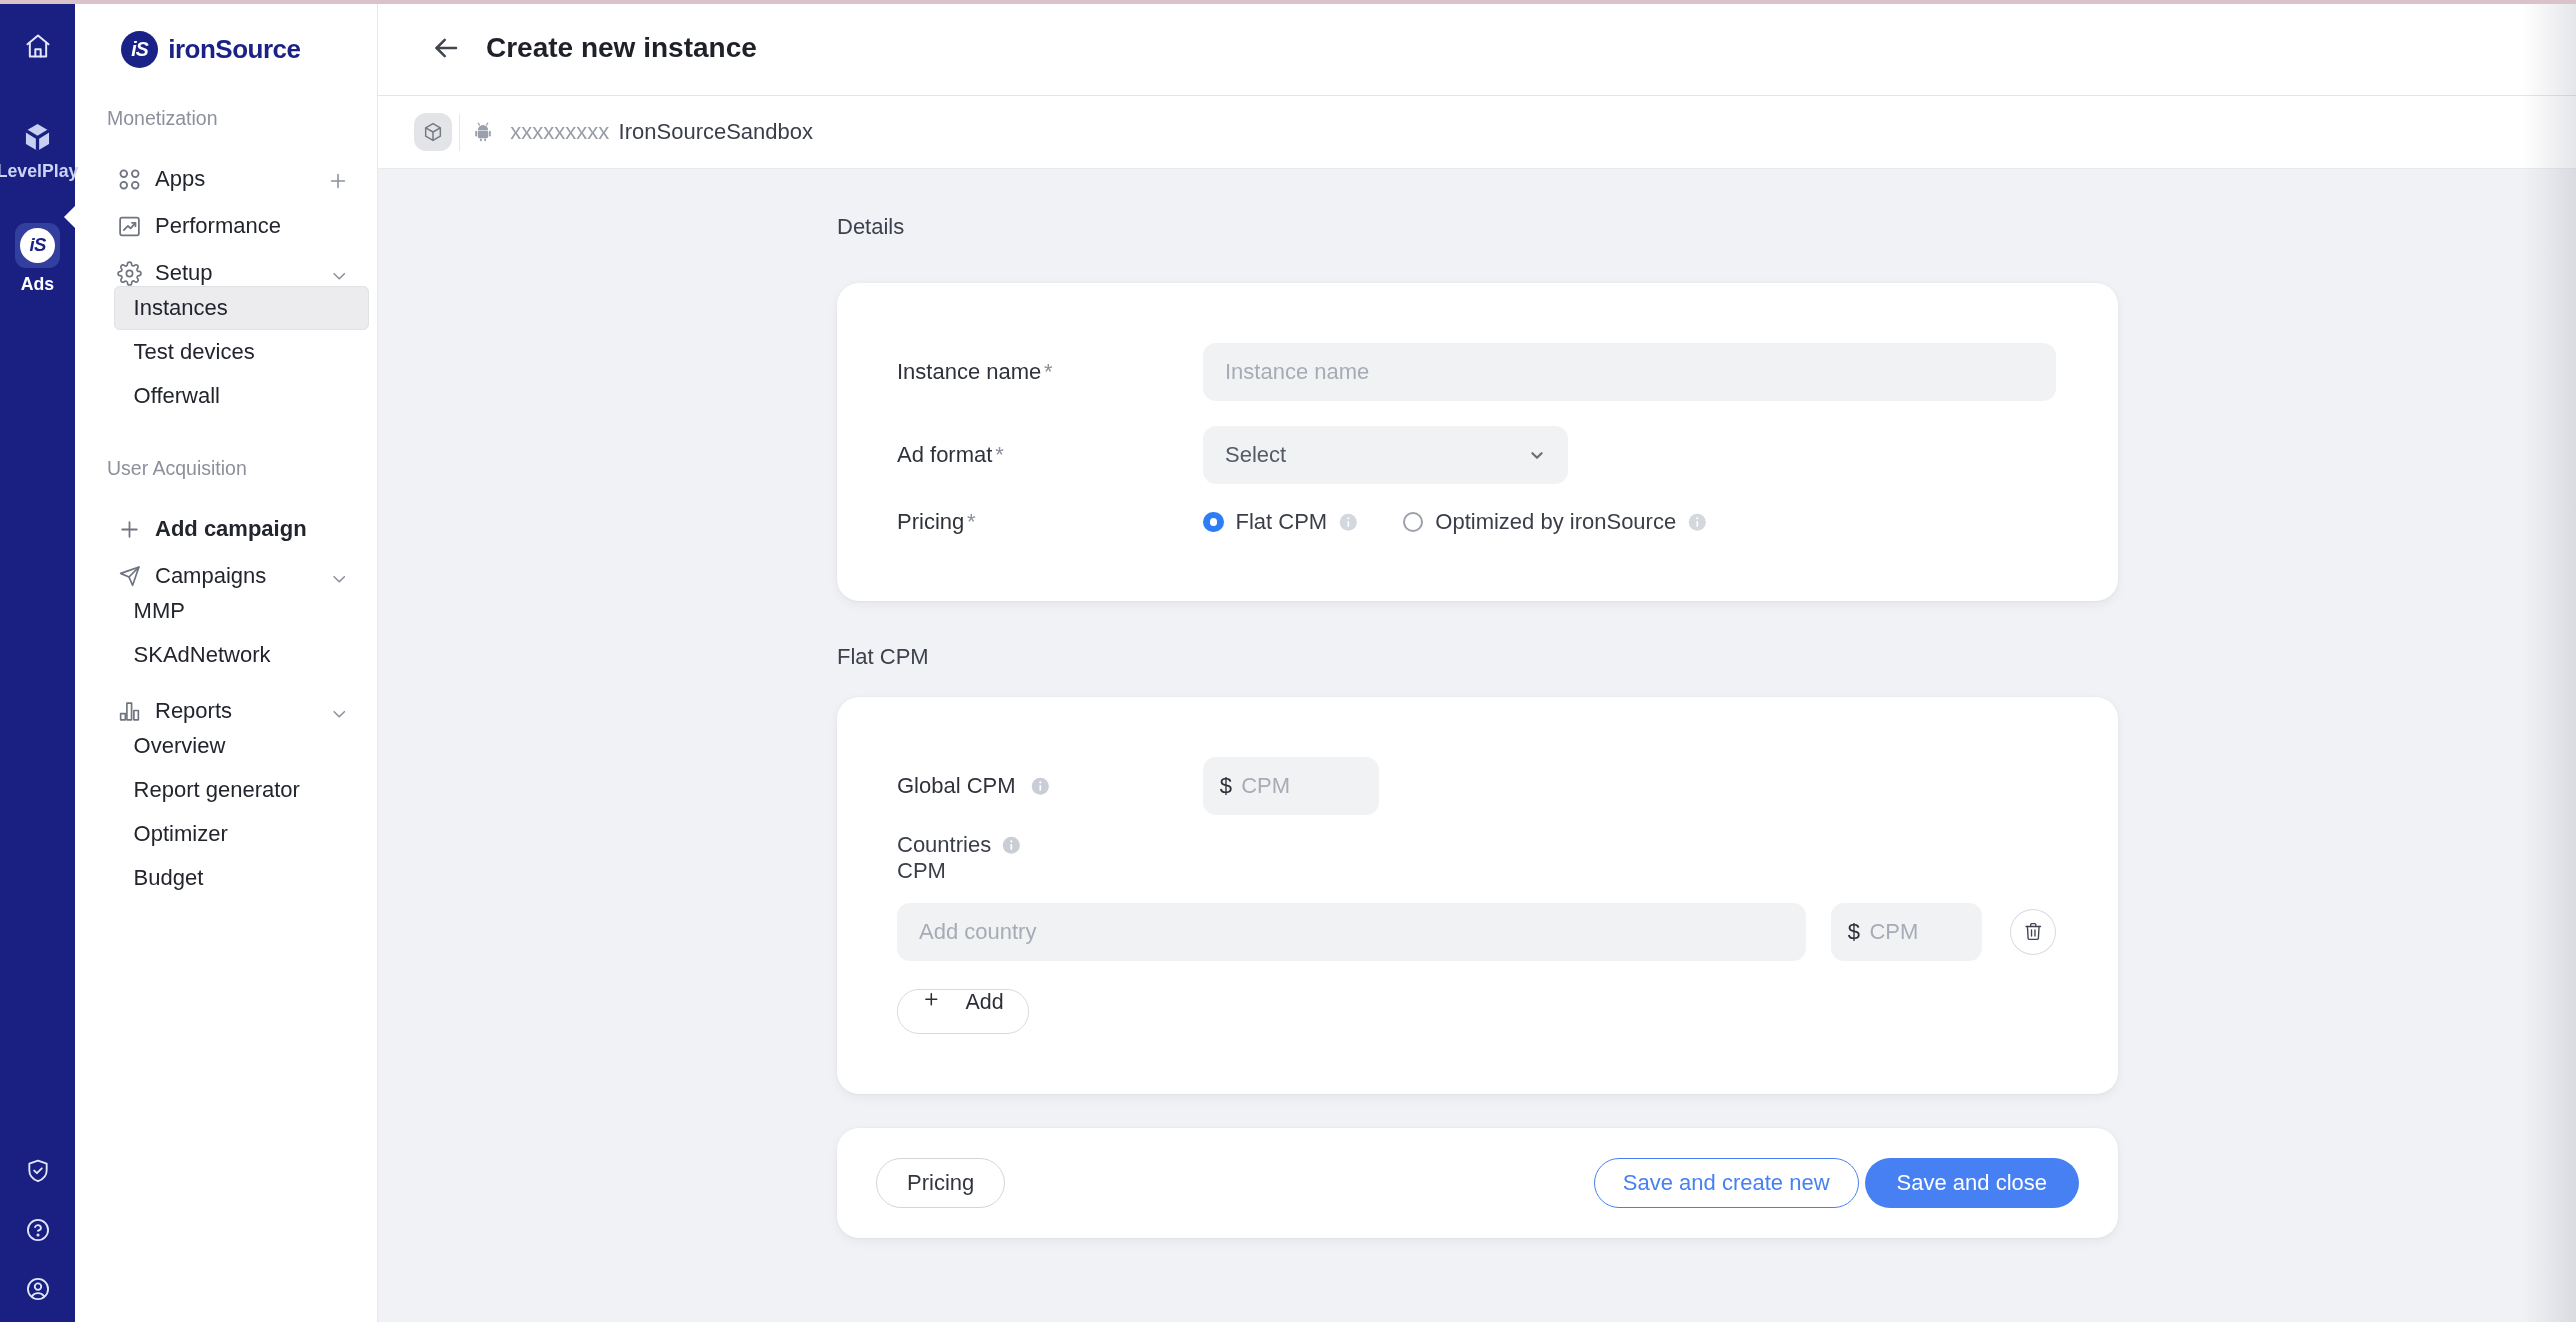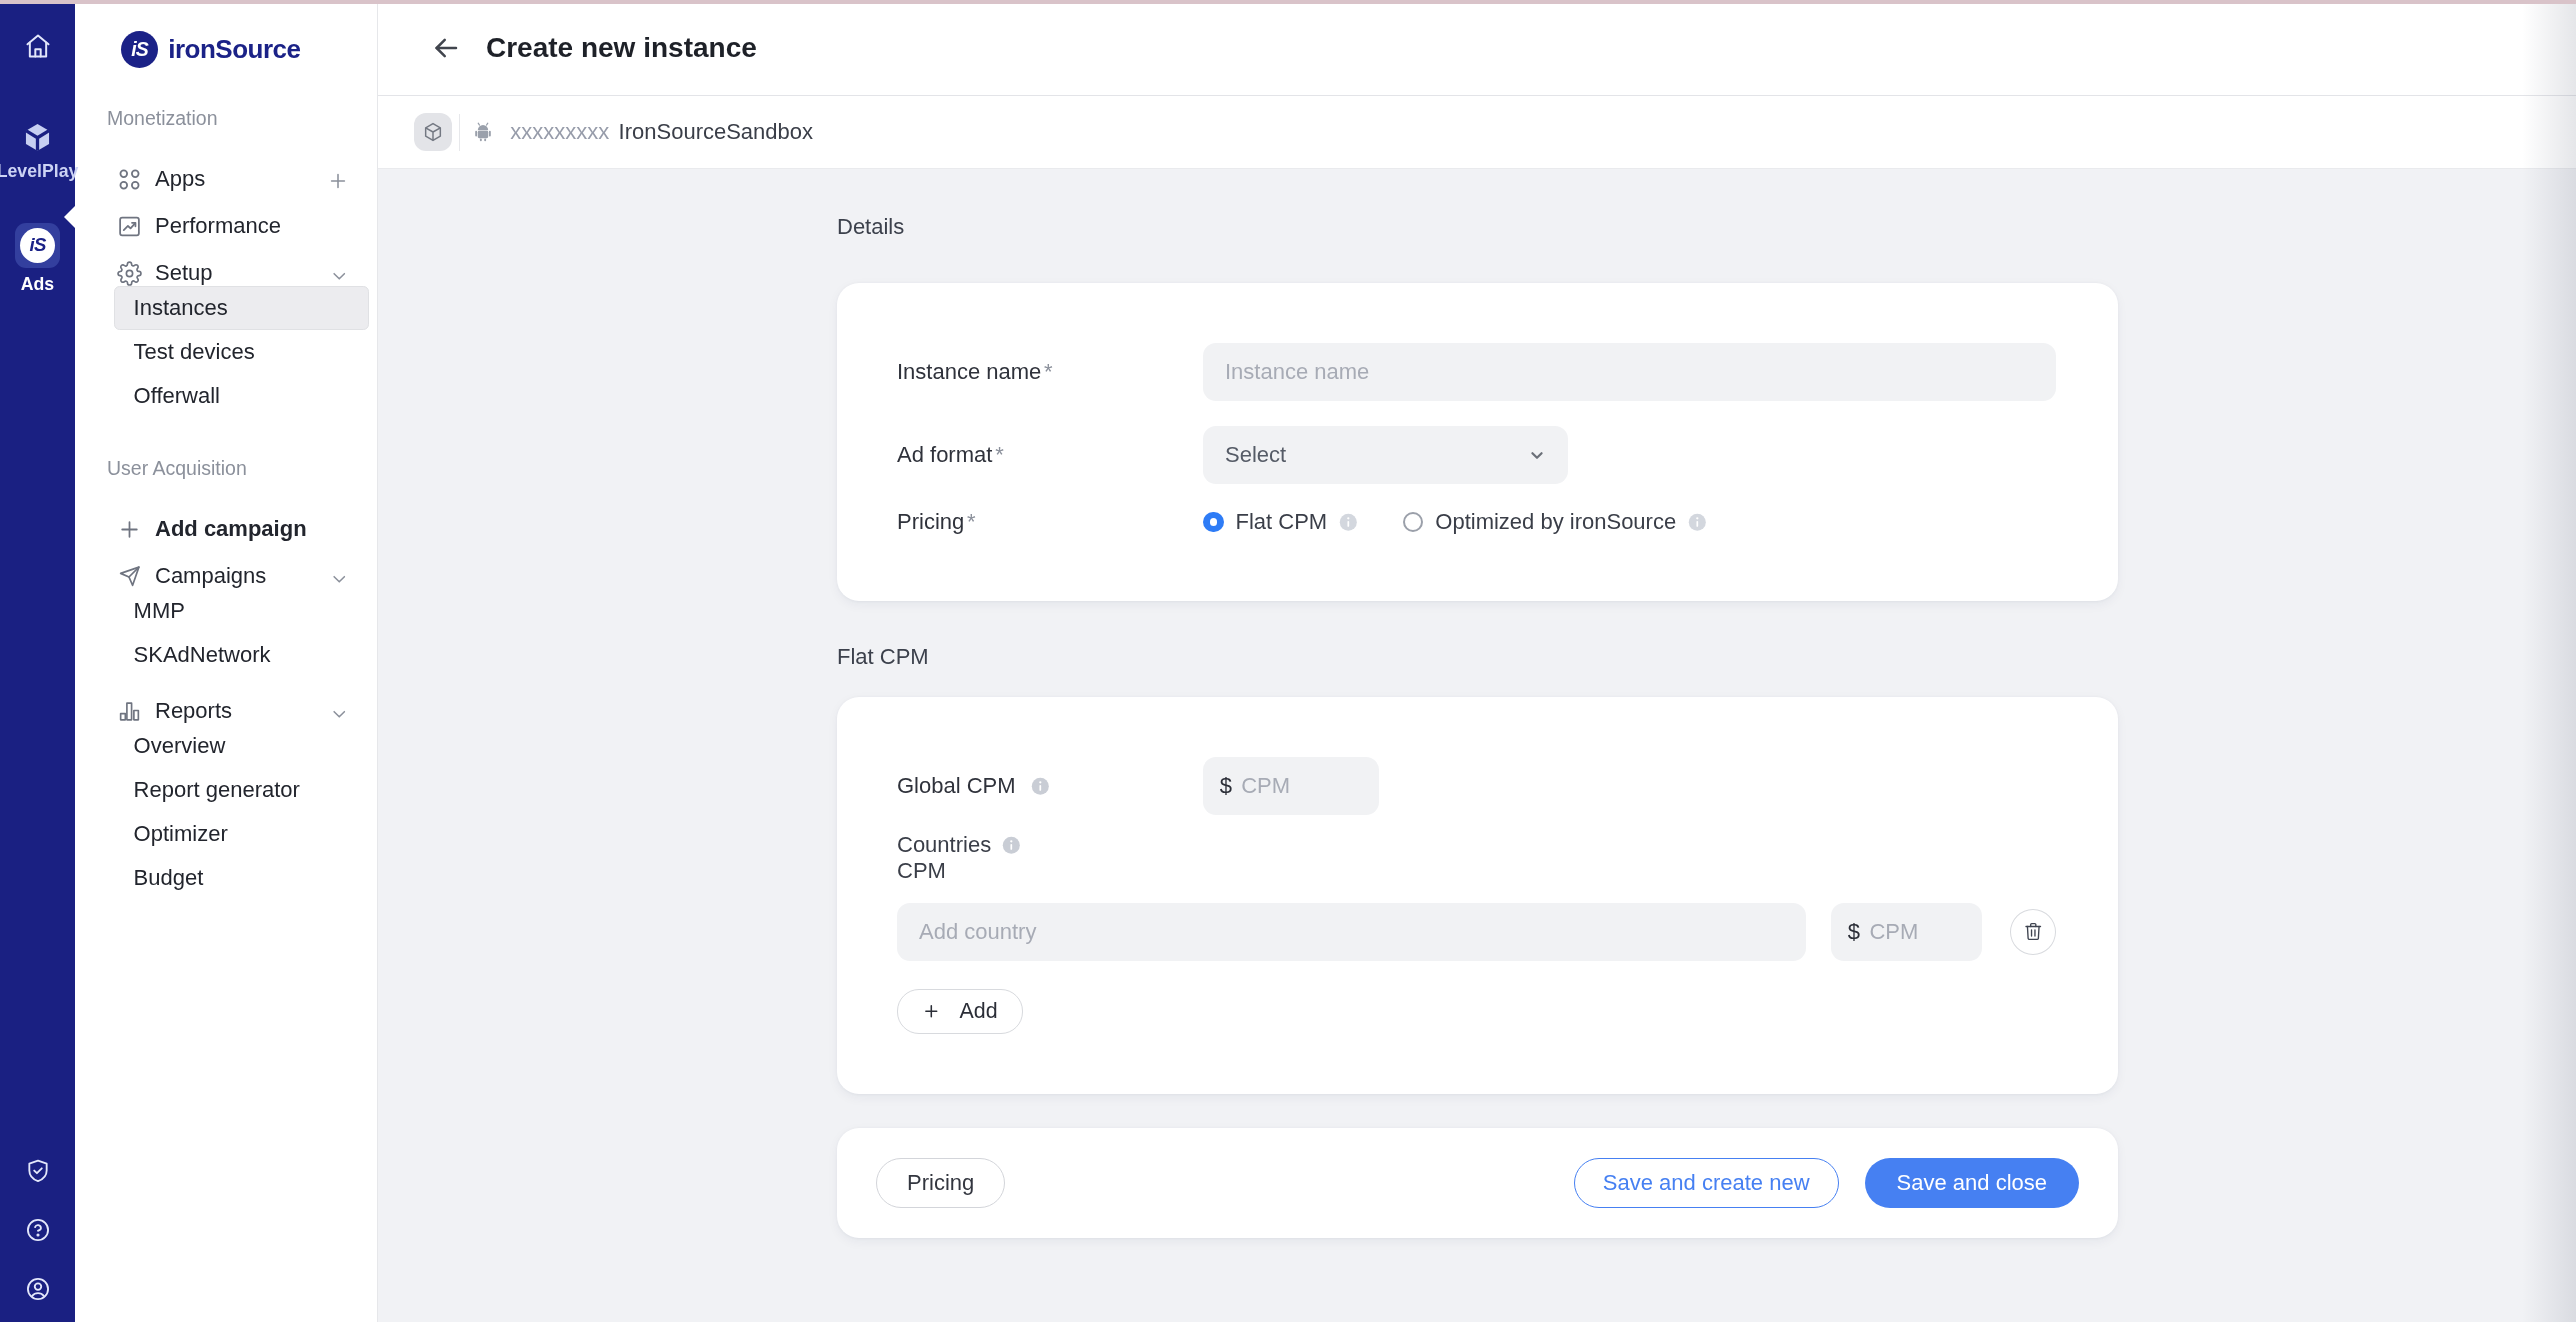--- a/index.html
+++ b/index.html
@@ -78,27 +78,27 @@
   .money-input input { border:none; background:transparent; outline:none; font-size:22px; font-family:"Liberation Sans", sans-serif; color:#2b2e37; width:100%; min-width:0; }
   .money-input input::placeholder { color:#a7abb5; }
   .w-global { width:176px; }
   .w-cpm { width:151px; }
   .countries-head { display:flex; align-items:flex-start; margin-top:17px; margin-bottom:18.6px;flex-direction:column; }
   .ch-left { width:910px; margin-right:25px; display:flex; align-items:center; gap:11px; font-size:22px; color:#3a3e48; }
   .ch-cpm { font-size:22px; color:#3a3e48; }
   .country-row { display:flex; align-items:center; }
   .w-country { width:910px; margin-right:25px; }
   .trash-btn { width:46px; height:46px; border-radius:50%; border:0.9px solid #d8dade; background:#ffffff; display:flex; align-items:center; justify-content:center; color:#3f4450; margin-left:28px; cursor:pointer; }
-  .add-btn { margin-top:28px; height:45px; border-radius:22px; border:0.9px solid #d8dade; background:#ffffff; display:inline-flex; align-items:center; gap:19px; padding:0 24px; font-size:21.4px; color:#2b2e37; cursor:pointer; font-family:"Liberation Sans", sans-serif; }
+  .add-btn { margin-top:28px; height:45px; border-radius:22px; border:0.9px solid #d8dade; background:#ffffff; display:inline-flex; gap:25px; padding:0 24px; font-size:21.4px; color:#2b2e37; cursor:pointer; font-family:"Liberation Sans", sans-serif; }
   .add-btn .plus { display:flex; color:#2b2e37; }
 
   .footer-card { margin-top:34px; height:110px; border-radius:22px; display:flex; align-items:center; padding:0 39px; }
   .btn { height:50px; border-radius:25px; font-size:22px; display:inline-flex; align-items:center; justify-content:center; cursor:pointer; font-family:"Liberation Sans", sans-serif; }
   .btn-cancel { border:0.9px solid #d3d5da; background:#ffffff; color:#33363f; padding:0 30px; }
-  .btn-right-group { margin-left:auto; display:flex; gap:26px; }
+  .btn-right-group { margin-left:auto; display:flex; gap:6px; }
   .btn-outline-blue { border:1.4px solid #4680F2; background:#ffffff; color:#4680F2; padding:0 28px; }
   .btn-blue { background:#4680F2; color:#ffffff; border:none; padding:0 32px; }
 </style>
 </head>
 <body>
 
 <div class="screen">
   <div class="topstrip"></div>
 
   <aside class="rail">

